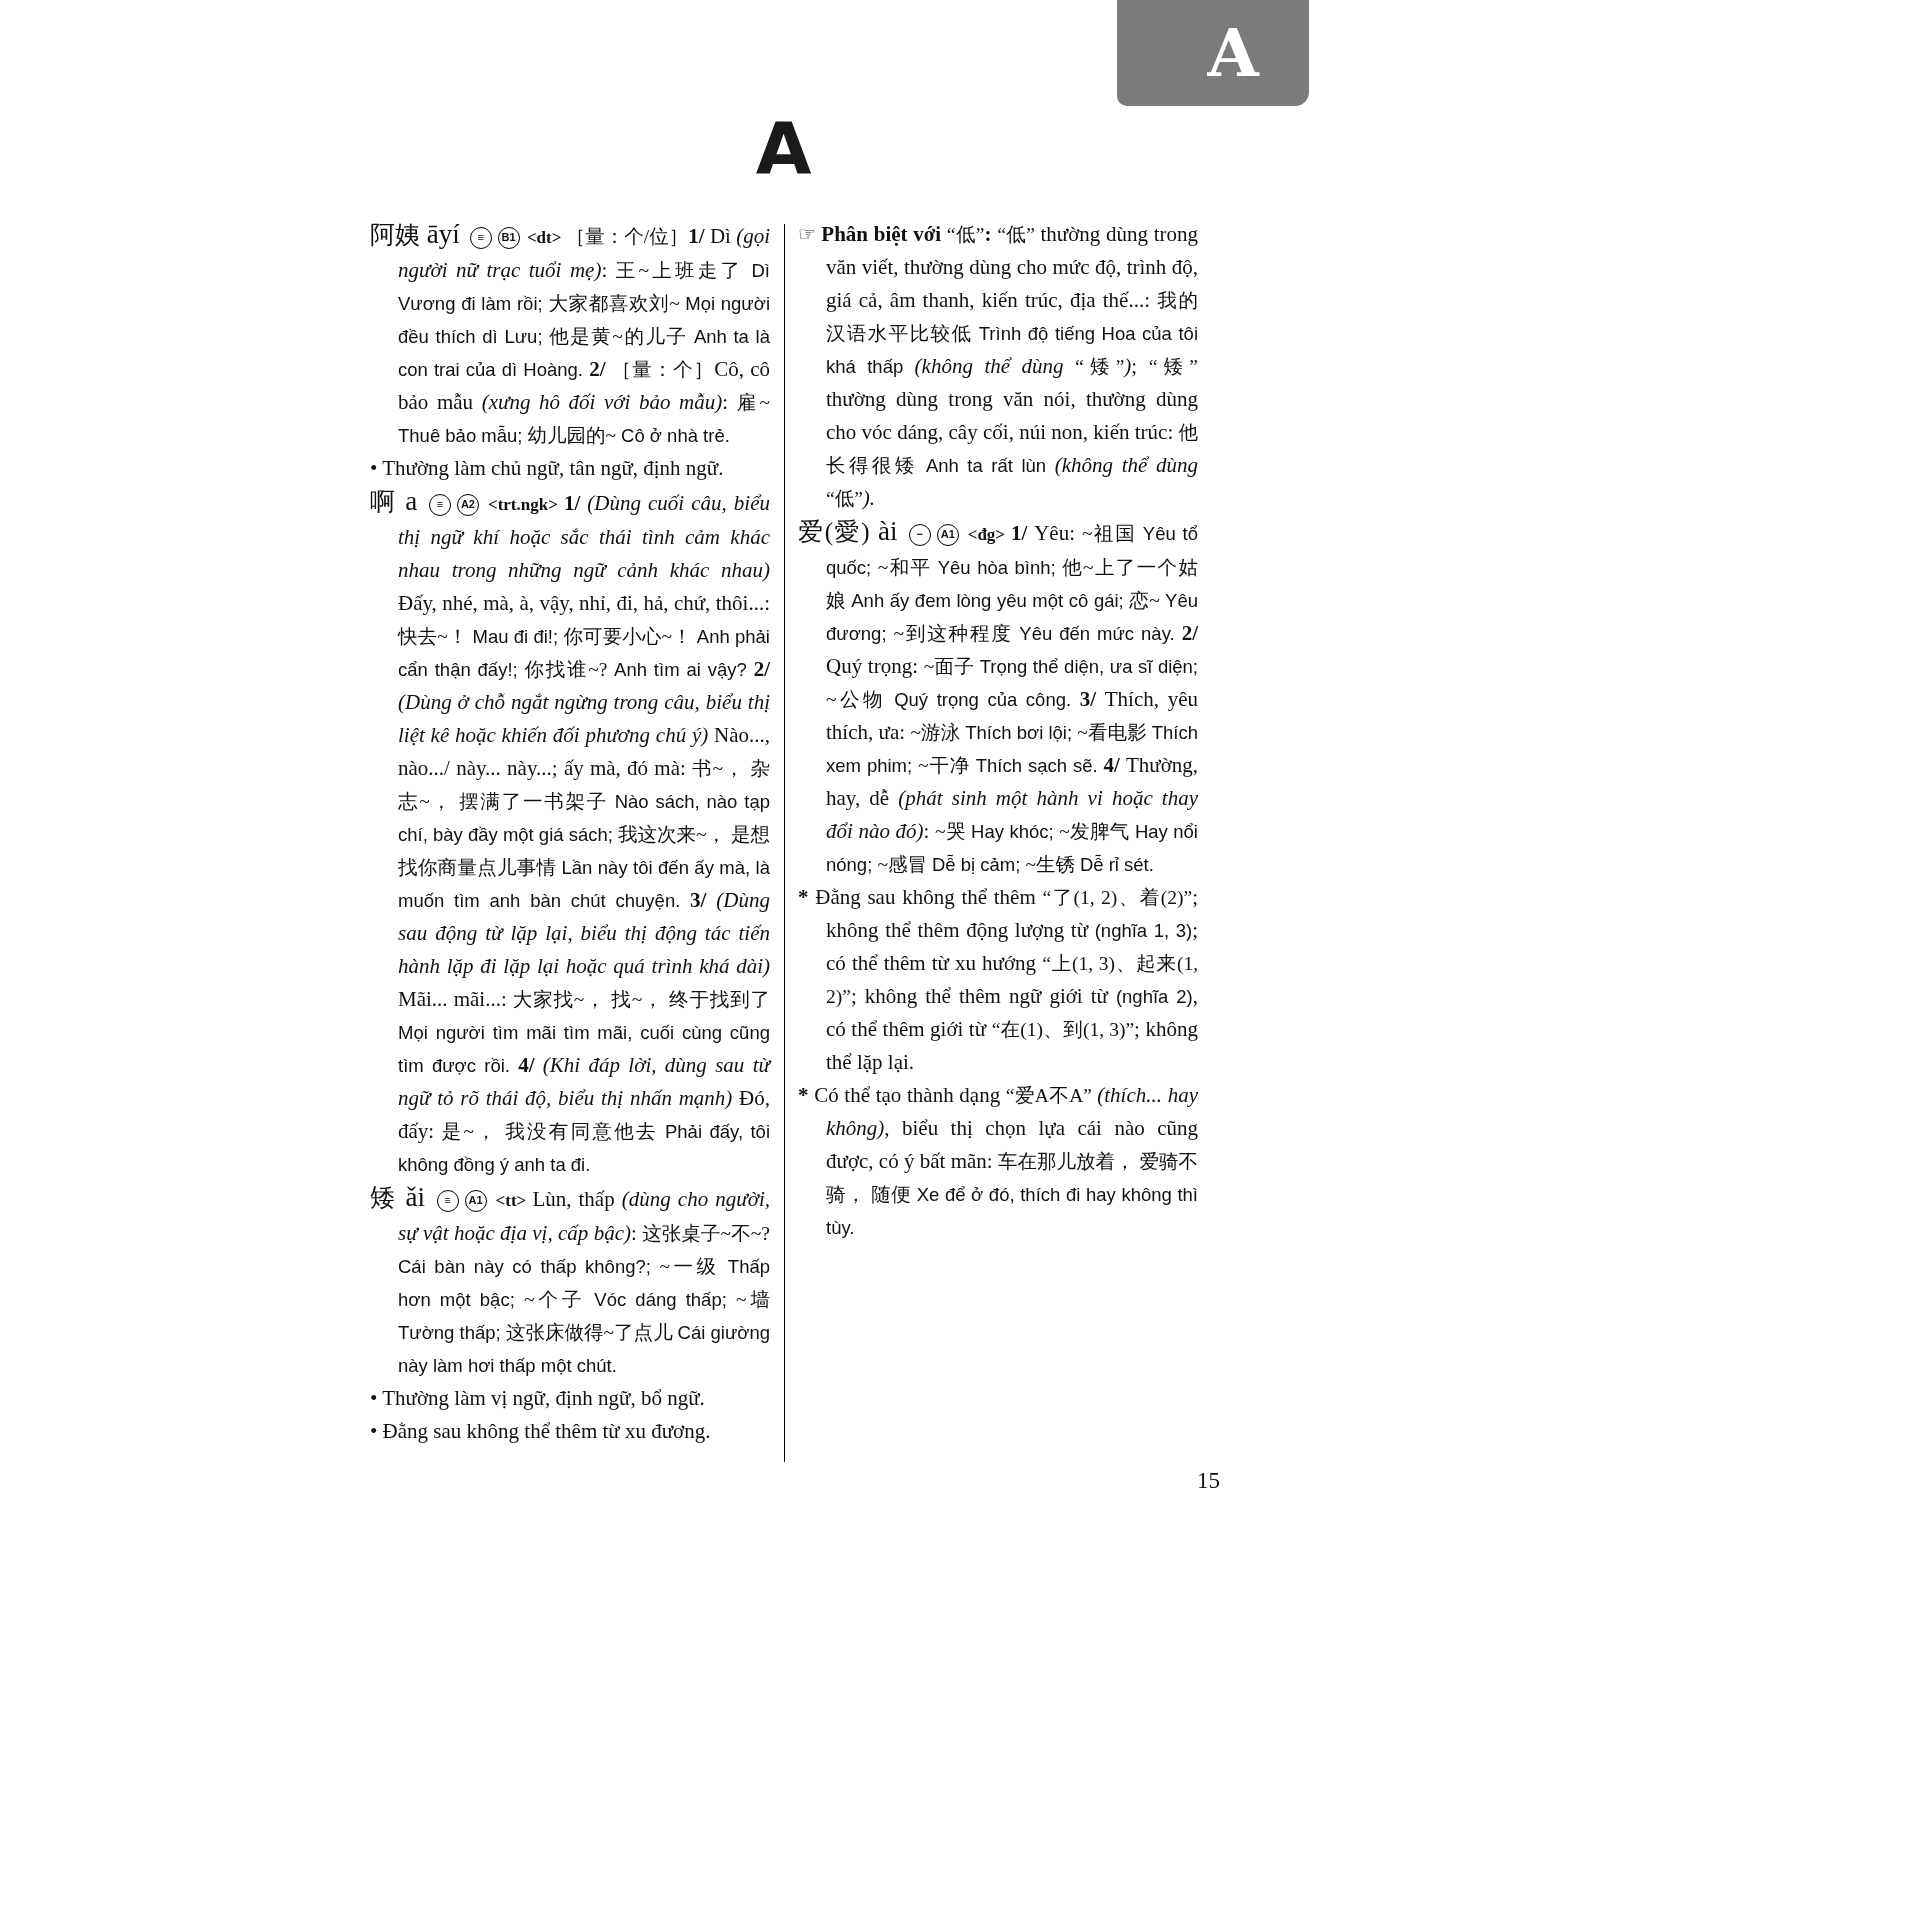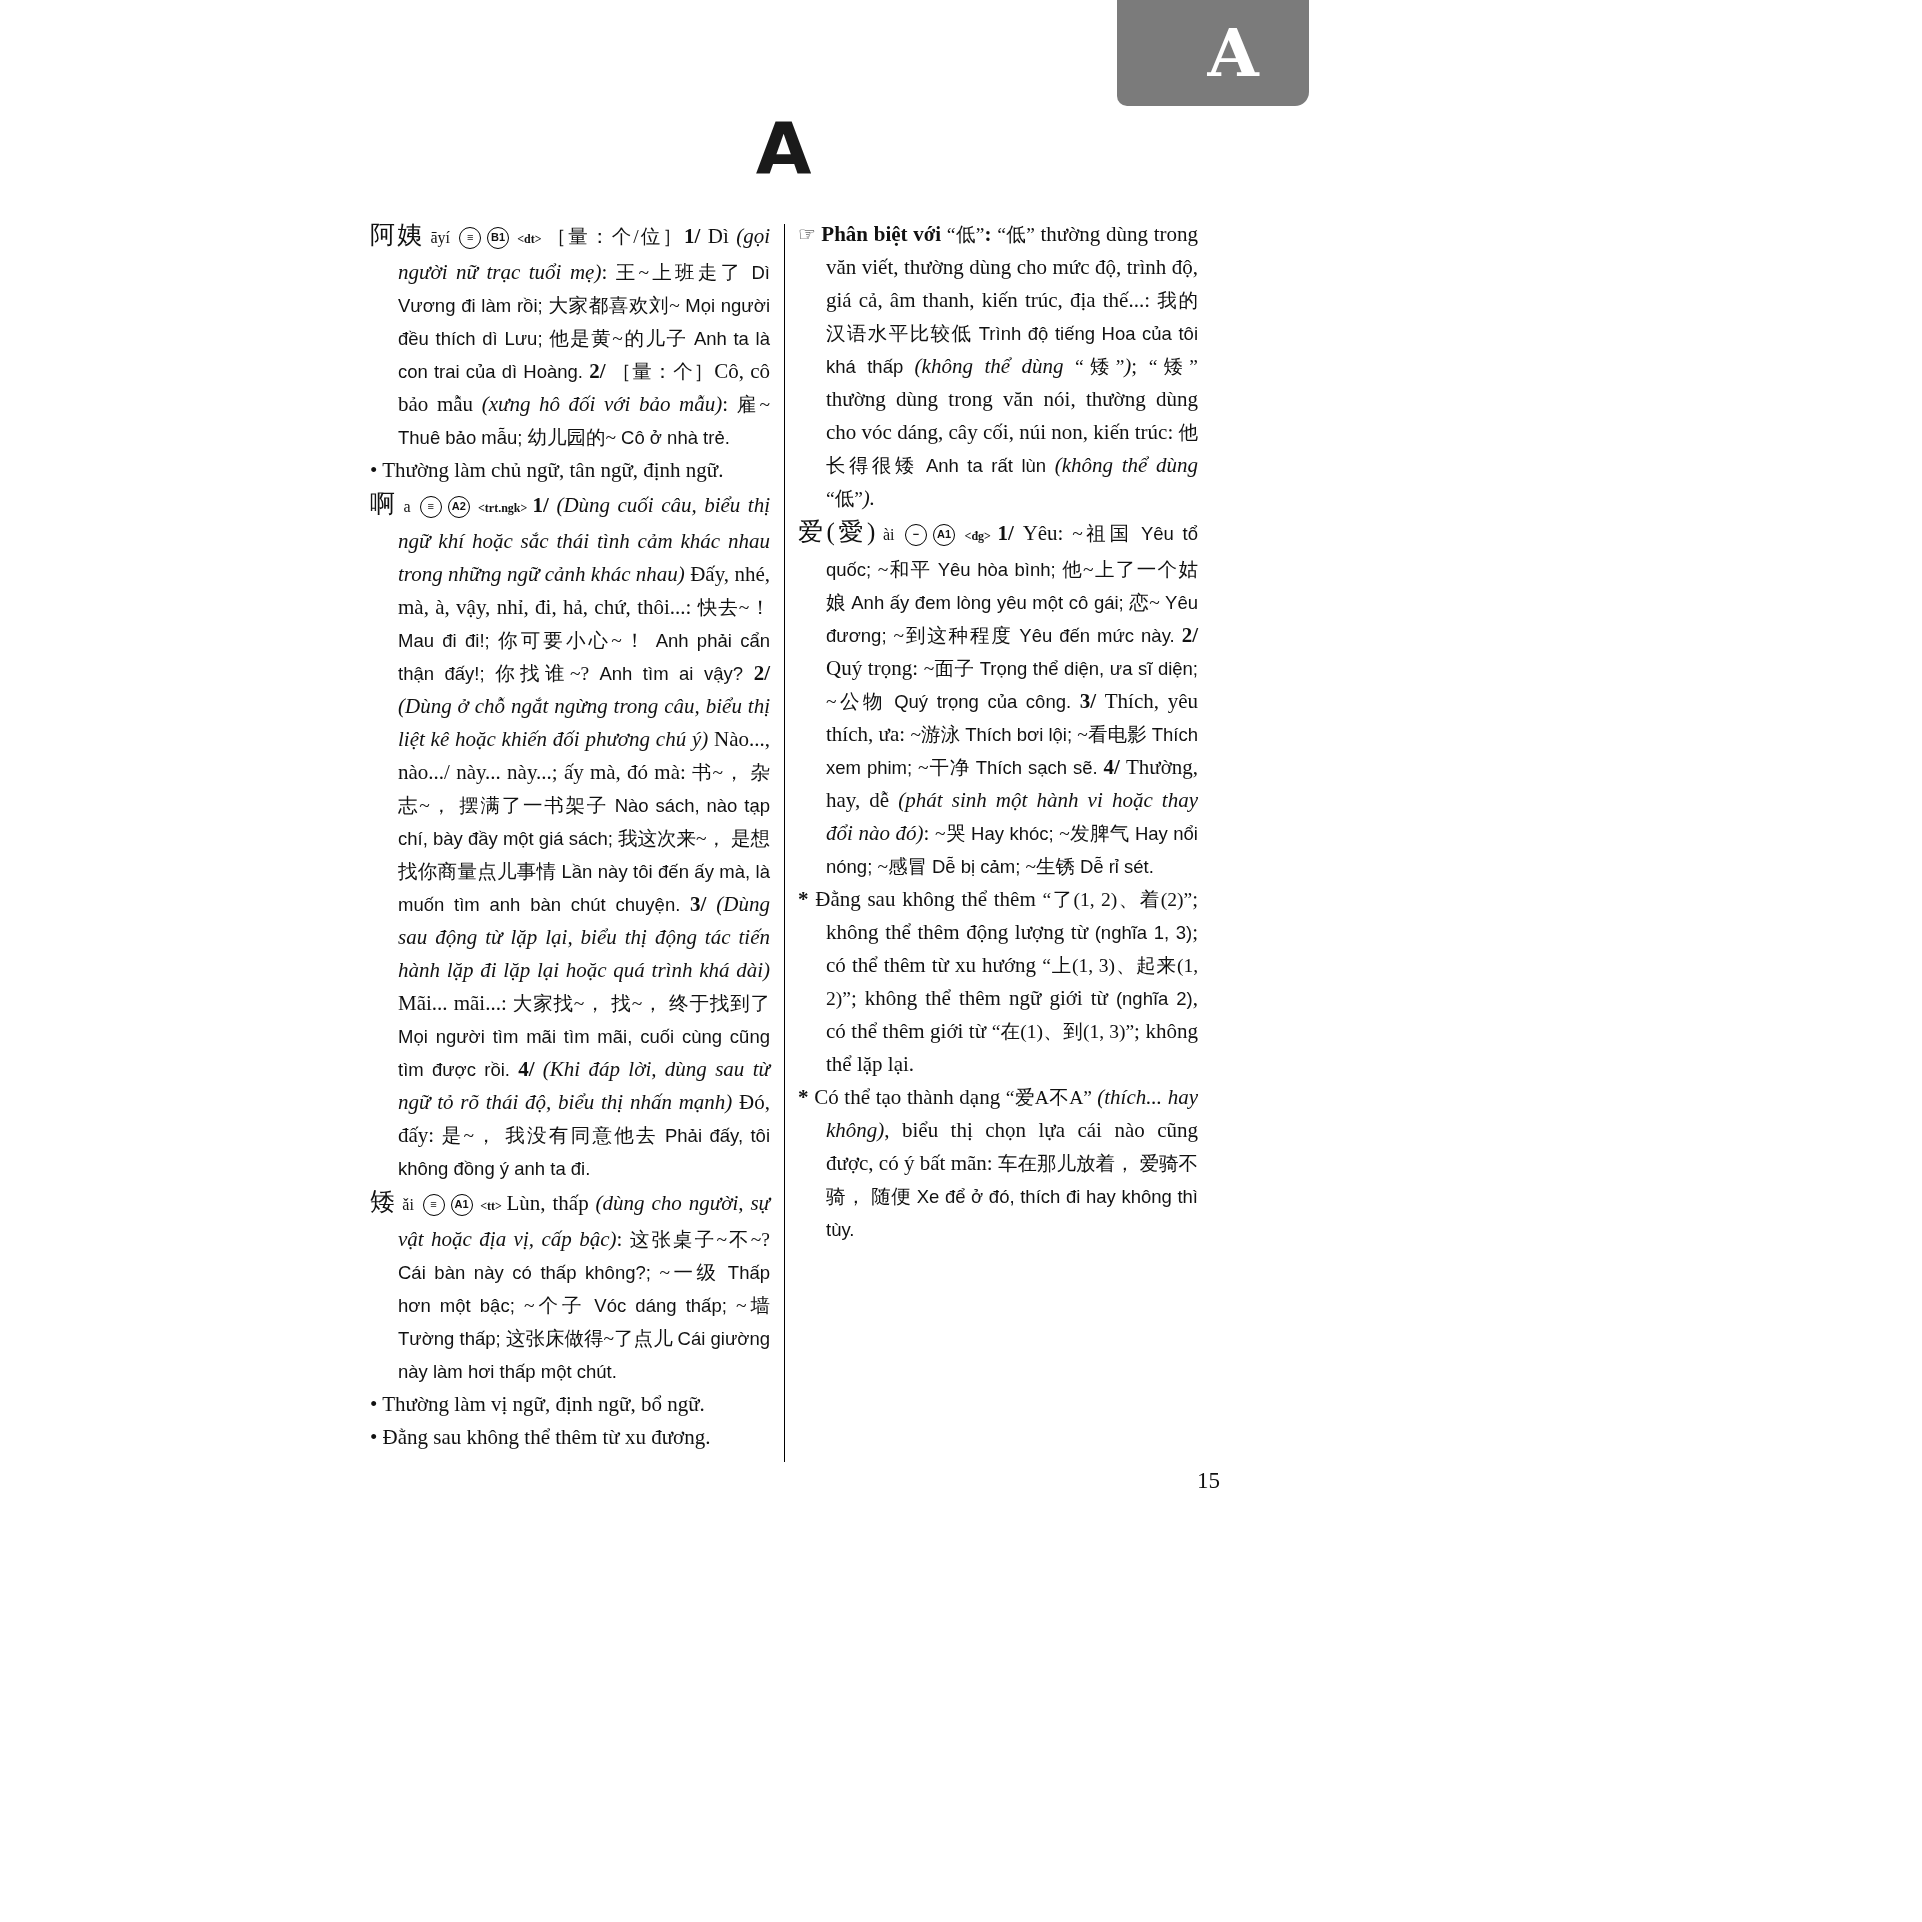--- a/index.html
+++ b/index.html
@@ -65,22 +65,22 @@
   }
   .para {
     text-align: justify;
     line-height: 33px;
     font-size: 21px;
     padding-left: 28px;
     text-indent: -28px;
     margin: 0;
   }
   .seg-head { font-size: 25px; font-weight: normal; }
-  .seg-pin  { font-size: 16px; }
-  .seg-tag  { font-weight: bold; font-size: 12px; }
+  .seg-pin  { font-size: 27px; }
+  .seg-tag  { font-weight: bold; font-size: 17px; }
   .seg-num  { font-weight: bold; }
   .seg-cn   { font-size: 19.5px; }
   .seg-vi   { font-size: 21px; }
   .seg-b    { font-weight: bold; }
   .seg-it   { font-style: italic; }
   .seg-tr   { font-family: "Liberation Sans", sans-serif; font-size: 18.5px; }
   .seg-hand { font-size: 20px; }
   .seg-star { font-weight: bold; }
   .seg-bullet { font-size: 21px; }
   .seg-badge {

